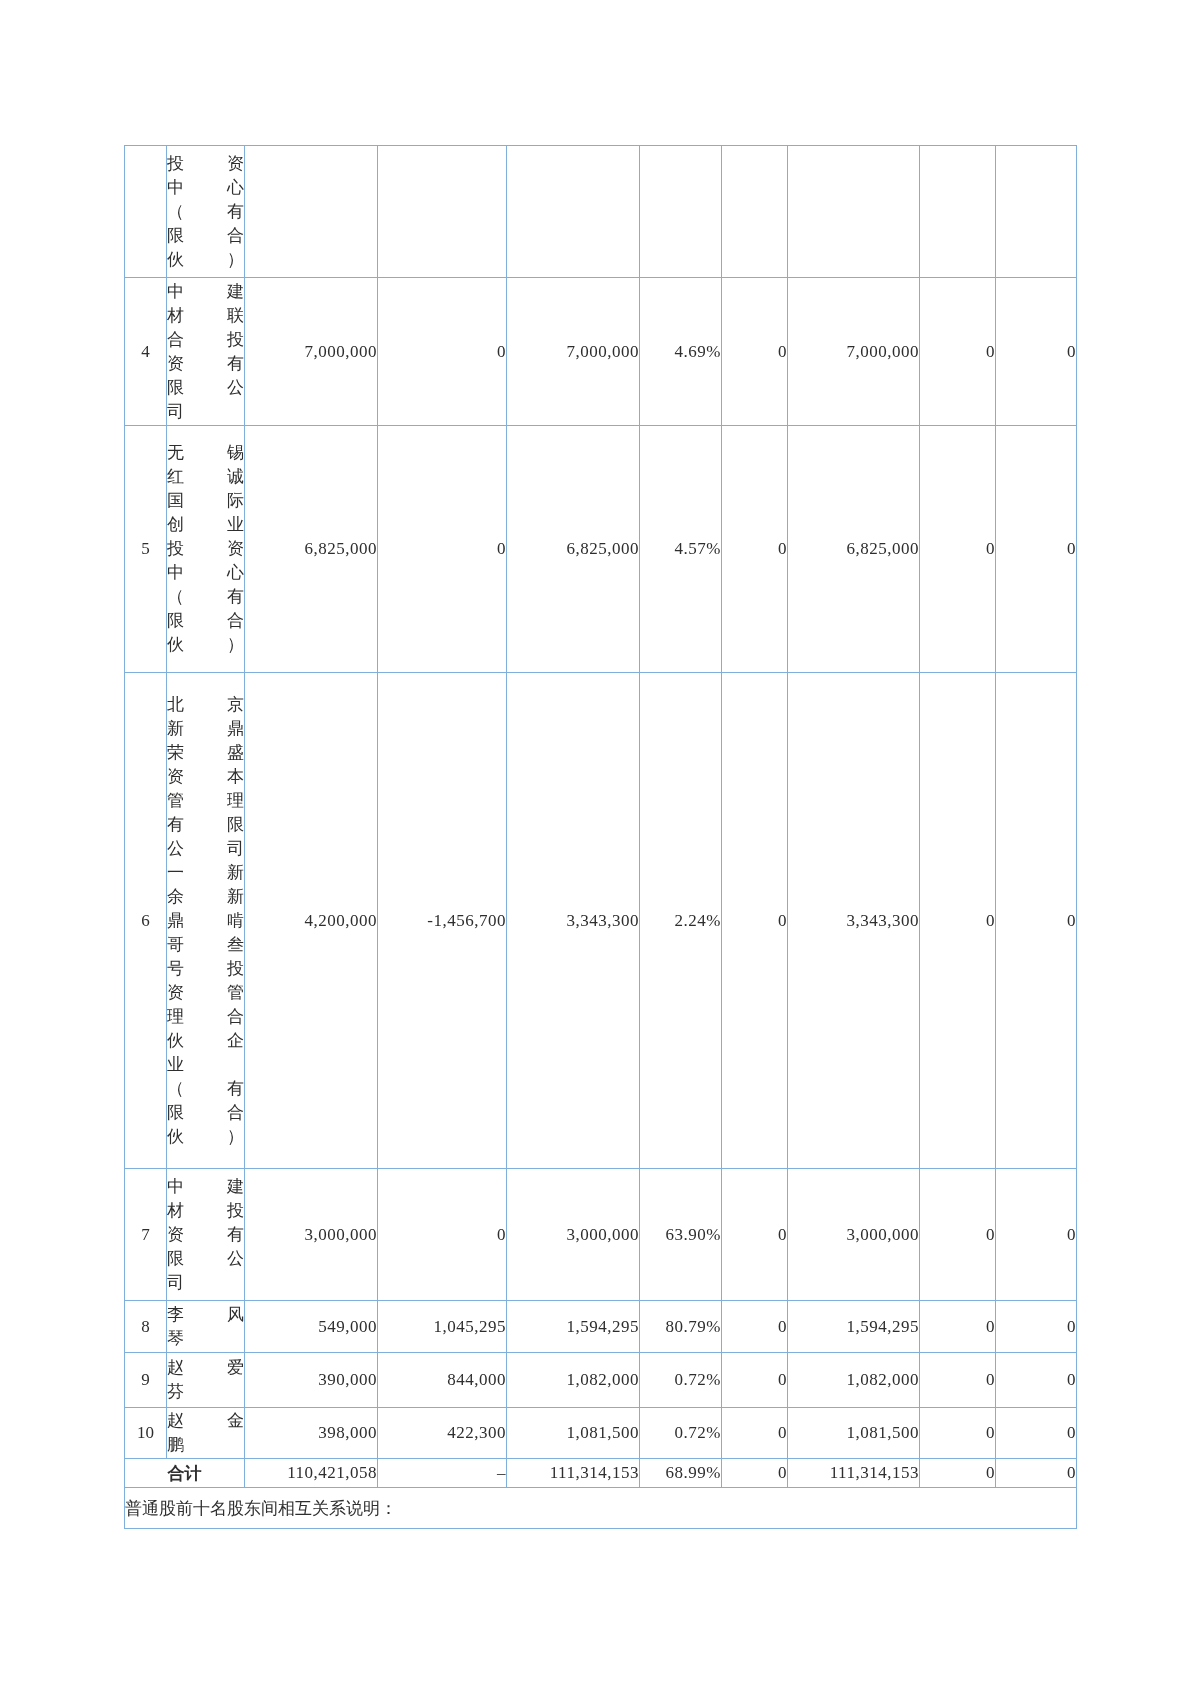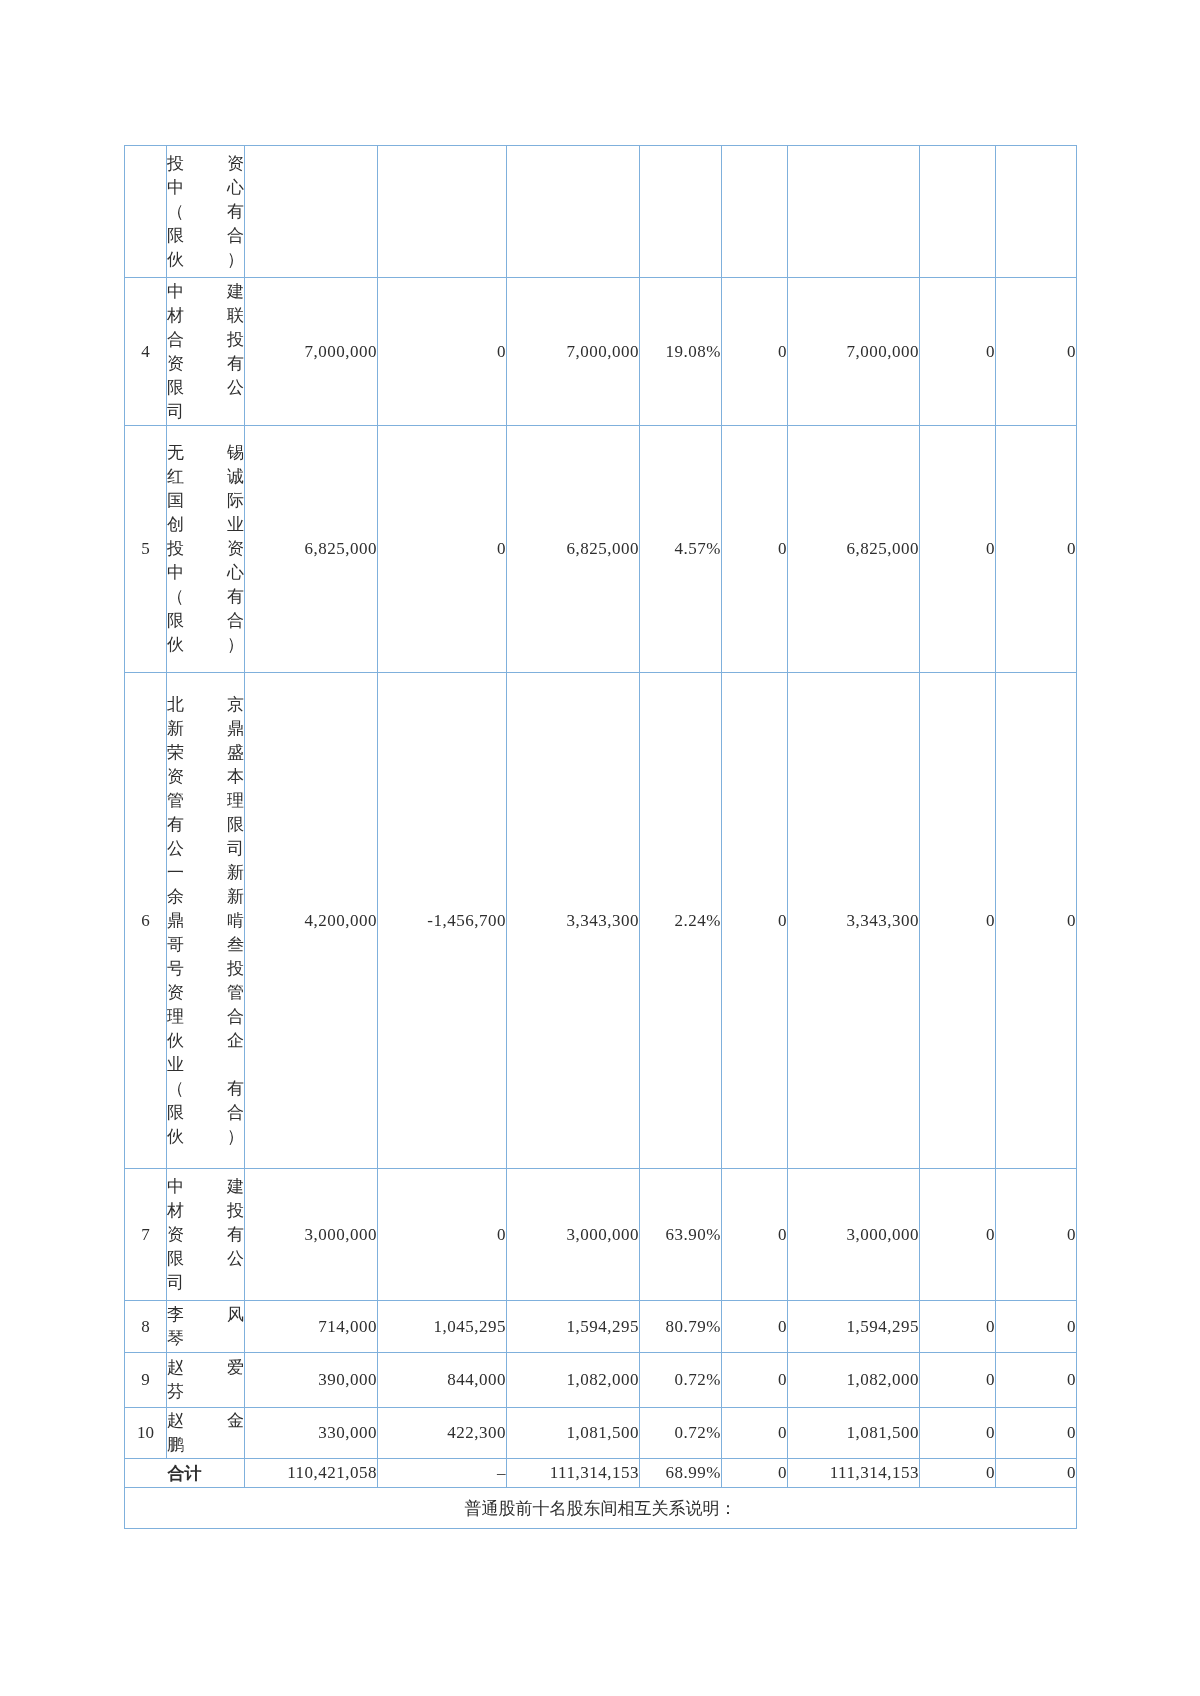--- a/index.html
+++ b/index.html
@@ -37,21 +37,21 @@
     text-align:center;
     font-weight:bold;
     font-size:18px;
     font-family:Liberation Serif, serif;
     margin-top:45px;
   }
   tr.total-row{height:29px;}
   tr.note-row{height:41px;}
   td.c-note{
     vertical-align:top;
-    text-align:center;
+    text-align:left;
     padding:5px 0 0 11px;
     font-size:18px;
   }
 </style>
 </head>
 <body>
 
 <div class="page">
   <table class="sh">
     <colgroup id="cols">
@@ -123,21 +123,21 @@
               <span>限</span>
               <span>公</span>
             </div>
             <div class="name-line">
               <span>司</span>
             </div>
           </td>
           <td class="c-num">7,000,000</td>
           <td class="c-num">0</td>
           <td class="c-num">7,000,000</td>
-          <td class="c-num">19.08%</td>
+          <td class="c-num">4.69%</td>
           <td class="c-num">0</td>
           <td class="c-num">7,000,000</td>
           <td class="c-num">0</td>
           <td class="c-num">0</td>
         </tr>
         <tr style="height: 247px;">
           <td class="c-no">5</td>
           <td class="c-name">
             <div class="name-line">
               <span>无</span>
@@ -309,21 +309,21 @@
           <td class="c-no">8</td>
           <td class="c-name">
             <div class="name-line">
               <span>李</span>
               <span>风</span>
             </div>
             <div class="name-line">
               <span>琴</span>
             </div>
           </td>
-          <td class="c-num">714,000</td>
+          <td class="c-num">549,000</td>
           <td class="c-num">1,045,295</td>
           <td class="c-num">1,594,295</td>
           <td class="c-num">80.79%</td>
           <td class="c-num">0</td>
           <td class="c-num">1,594,295</td>
           <td class="c-num">0</td>
           <td class="c-num">0</td>
         </tr>
         <tr style="height: 55px;">
           <td class="c-no">9</td>
@@ -349,21 +349,21 @@
           <td class="c-no">10</td>
           <td class="c-name">
             <div class="name-line">
               <span>赵</span>
               <span>金</span>
             </div>
             <div class="name-line">
               <span>鹏</span>
             </div>
           </td>
-          <td class="c-num">330,000</td>
+          <td class="c-num">398,000</td>
           <td class="c-num">422,300</td>
           <td class="c-num">1,081,500</td>
           <td class="c-num">0.72%</td>
           <td class="c-num">0</td>
           <td class="c-num">1,081,500</td>
           <td class="c-num">0</td>
           <td class="c-num">0</td>
         </tr>
       </tbody>
     <tbody>

